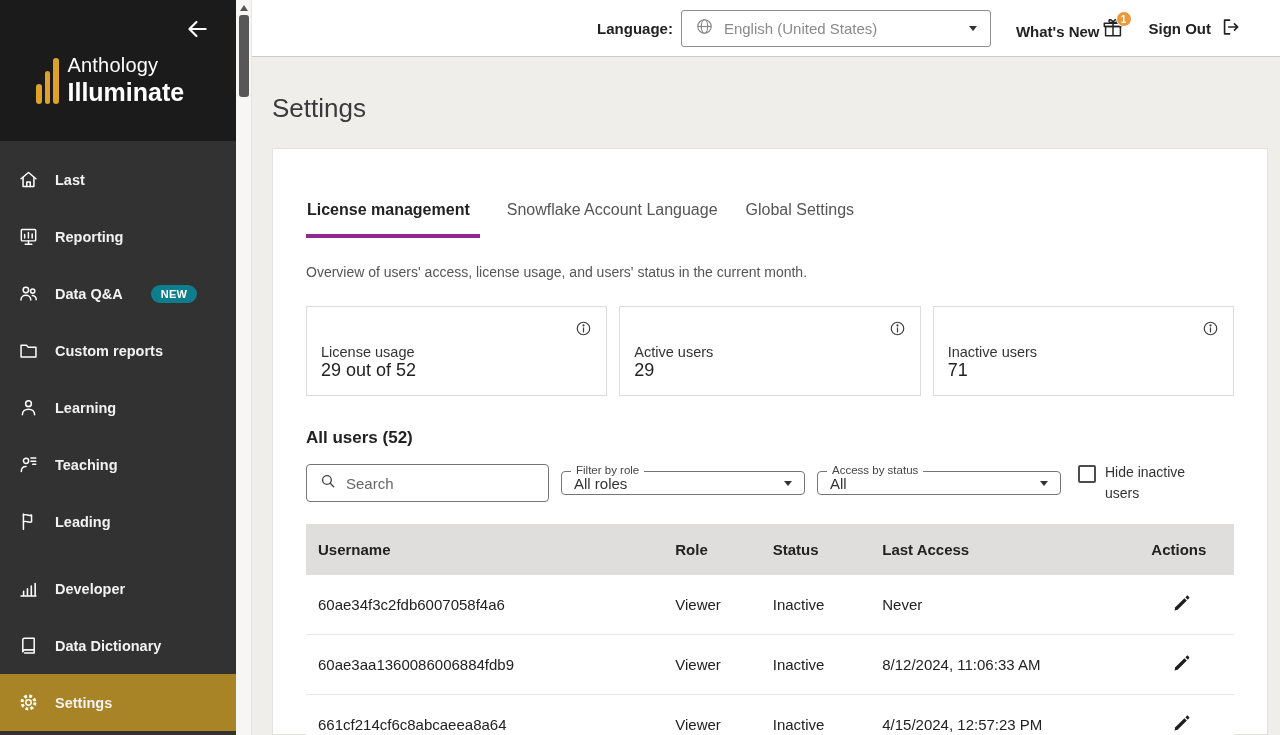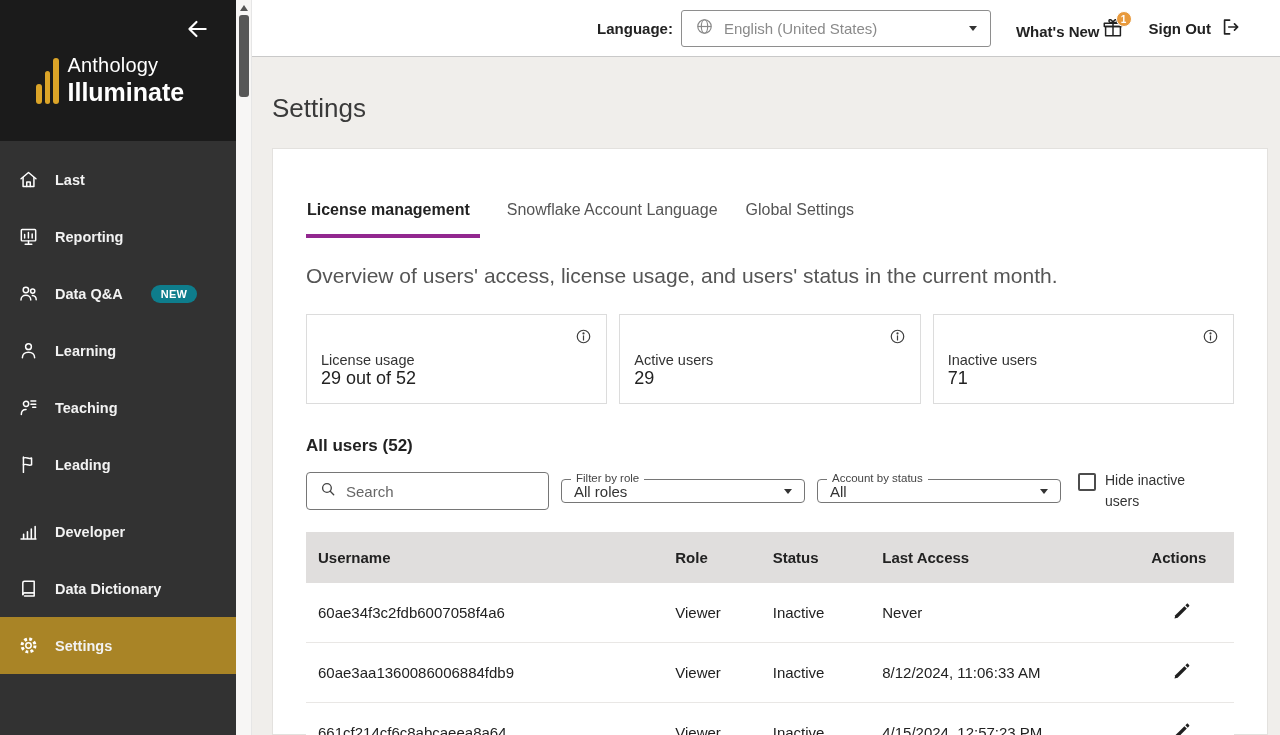--- a/index.html
+++ b/index.html
@@ -54,21 +54,21 @@
 
   .page { flex:1; display:flex; flex-direction:column; padding:22px 12px 0 20px; min-height:0; }
   .page-title { font-size:26px; font-weight:400; color:#3a3a3a; margin:14px 0 24px 0; }
 
   .card { flex:1; background:#fff; border:1px solid #e3e1de; padding:52px 33px 0 33px; min-height:0; }
 
   .tabs { display:flex; gap:26px; margin-bottom:26px; }
   .tab { font-size:16px; color:#555; padding:0 1px 15px 1px; cursor:pointer; border-bottom:4px solid transparent; }
   .tab.active { color:#222; font-weight:700; border-bottom-color:#92278f; padding-right:10px; }
 
-  .overview { font-size:21px; color:#555; margin-bottom:26px; }
+  .overview { font-size:14px; color:#555; margin-bottom:26px; }
 
   .stats { display:flex; gap:12px; margin-bottom:32px; }
   .stat-card { flex:1; background:#fff; border:1px solid #dcdcdc; height:90px; padding:13px 14px 15px;
                display:flex; flex-direction:column; justify-content:space-between; }
   .stat-head { display:flex; justify-content:space-between; align-items:flex-start; }
   .stat-label { font-size:14.5px; color:#333;margin-top:24px; }
   .stat-info { width:17px; height:17px; cursor:pointer; flex-shrink:0; }
   .stat-info svg { width:17px; height:17px; }
   .stat-value { font-size:18px; color:#222; }
 
@@ -154,20 +154,28 @@
               <circle cx="9" cy="8" r="3.1"></circle>
               <path d="M3.4 19.4 c0-3.2 2.5-5.3 5.6-5.3 s5.6 2.1 5.6 5.3"></path>
               <circle cx="16.8" cy="9.2" r="2.4"></circle>
               <path d="M16.4 14.4 c2.7.3 4.4 2.1 4.4 4.7"></path>
             </svg>
         </span>
         <span class="nav-label">Data Q&amp;A</span>
         <span class="nav-badge">NEW</span>
       </div>
 
+      <div class="nav-item">
+        <span class="nav-icon">
+          <svg viewBox="0 0 24 24" fill="none" stroke="#fff" stroke-width="1.7" stroke-linecap="round" stroke-linejoin="round">
+              <path d="M3.5 6 h6.2 l2 2.2 h8.8 V19.5 H3.5 z"></path>
+            </svg>
+        </span>
+        <span class="nav-label">Custom reports</span>
+      </div>
 
       <div class="nav-item">
         <span class="nav-icon">
           <svg viewBox="0 0 24 24" fill="none" stroke="#fff" stroke-width="1.7" stroke-linecap="round" stroke-linejoin="round">
               <circle cx="12" cy="7.6" r="3.3"></circle>
               <path d="M5 20.3 c0-4 3.1-6.4 7-6.4 s7 2.4 7 6.4"></path>
             </svg>
         </span>
         <span class="nav-label">Learning</span>
       </div>
@@ -338,21 +346,21 @@
             <input type="text" placeholder="Search" style="">
           </div>
 
           <div class="filter">
             <span class="filter-label">Filter by role</span>
             <span class="filter-value">All roles</span>
             <span class="caret"></span>
           </div>
 
           <div class="filter">
-            <span class="filter-label">Account by status</span>
+            <span class="filter-label">Access by status</span>
             <span class="filter-value">All</span>
             <span class="caret"></span>
           </div>
 
           <div class="checkbox-group">
             <span class="checkbox"></span>
             <span class="checkbox-label">Hide inactive users</span>
           </div>
         </div>
 

